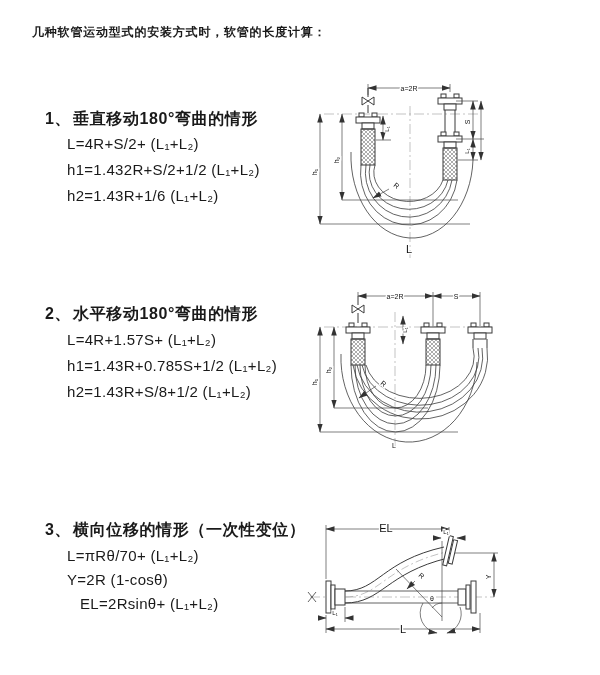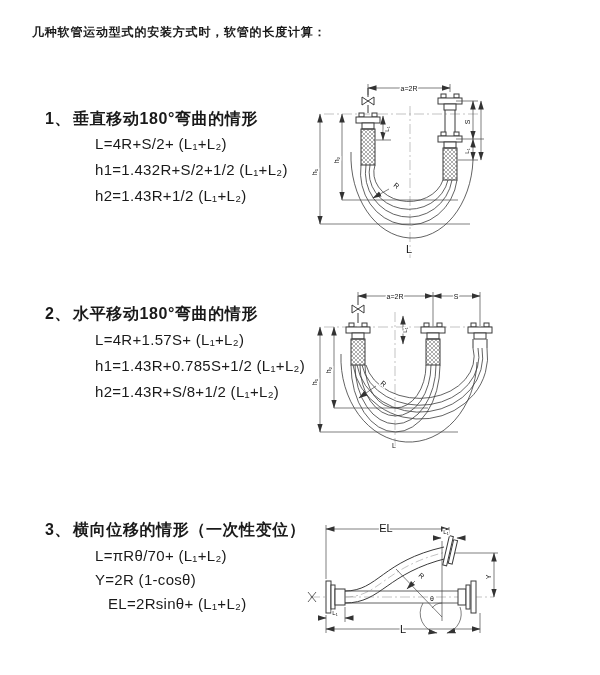--- a/index.html
+++ b/index.html
@@ -13,21 +13,20 @@
     letter-spacing:0.8px;
   }
   .heading {
     position:absolute; font-size:16px; font-weight:bold; letter-spacing:0.6px;
     white-space:nowrap;
   }
   .heading span { margin-right:2px; }
   .formula {
     position:absolute; font-size:15px; letter-spacing:0.3px; white-space:nowrap;
     font-family:"Liberation Sans","DejaVu Sans",sans-serif;
-    margin-left:28px;
   }
   .diagram { position:absolute; }
   
   .ln { fill:none; stroke:#3b3b3b; stroke-width:1; }
   .thn { stroke-width:0.8; }
   .fl { fill:#ffffff; stroke:#3b3b3b; stroke-width:1; }
   .hs { fill:url(#hx); stroke:#3b3b3b; stroke-width:1; }
   .dim { fill:none; stroke:#474747; stroke-width:0.7; }
   .cl { fill:none; stroke:#9a9a9a; stroke-width:0.6; stroke-dasharray:10 3 2 3; }
   .dl {
@@ -40,21 +39,21 @@
 </head>
 <body>
 
 <div class="page-title">几种软管运动型式的安装方式时，软管的长度计算：</div>
 
 <div class="heading" style="left:45px; top:109px">
   <span>1、</span><span>垂直移动180°弯曲的情形</span>
 </div>
 <div class="formula" style="left:67px; top:135px">L=4R+S/2+ (L₁+L₂)</div>
 <div class="formula" style="left:67px; top:161px">h1=1.432R+S/2+1/2 (L₁+L₂)</div>
-<div class="formula" style="left:67px; top:187px">h2=1.43R+1/2 (L₁+L₂)</div>
+<div class="formula" style="left:67px; top:187px">h2=1.43R+1/6 (L₁+L₂)</div>
 
 <div class="heading" style="left:45px; top:304px">
   <span>2、</span><span>水平移动180°弯曲的情形</span>
 </div>
 <div class="formula" style="left:67px; top:331px">L=4R+1.57S+ (L₁+L₂)</div>
 <div class="formula" style="left:67px; top:357px">h1=1.43R+0.785S+1/2 (L₁+L₂)</div>
 <div class="formula" style="left:67px; top:383px">h2=1.43R+S/8+1/2 (L₁+L₂)</div>
 
 <div class="heading" style="left:45px; top:520px">
   <span>3、</span><span>横向位移的情形（一次性变位）</span>

